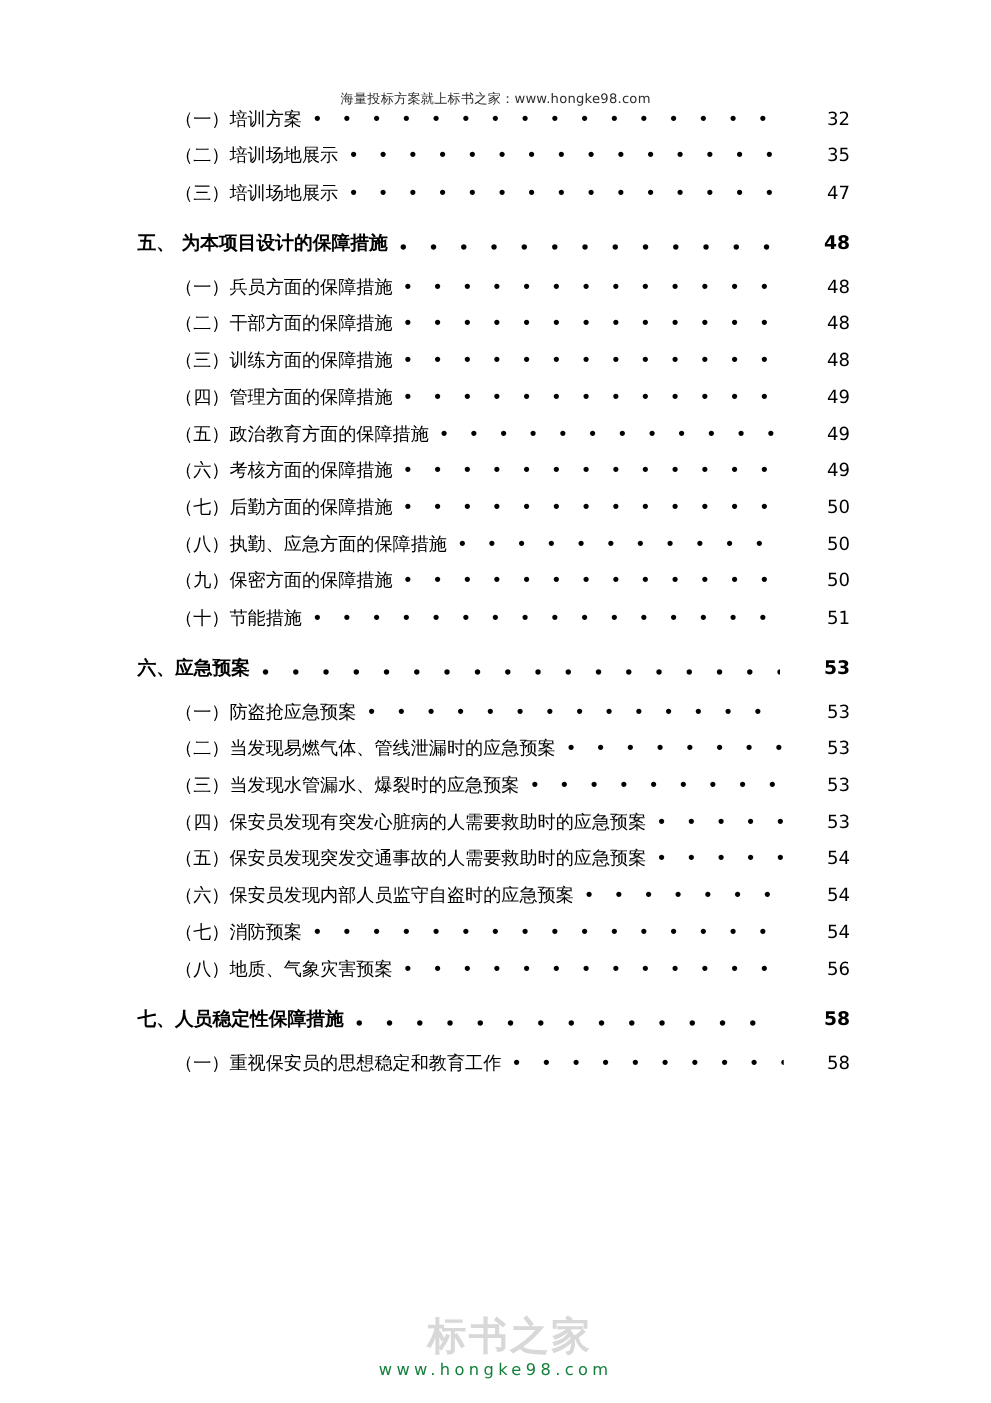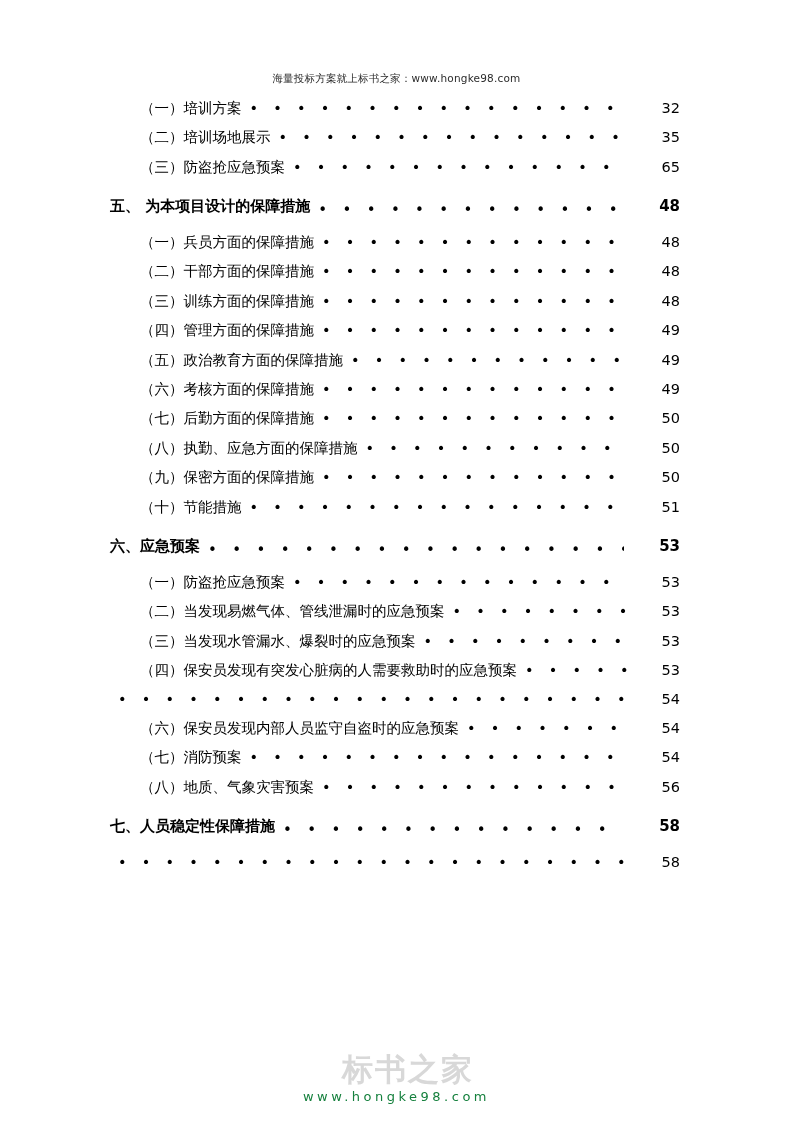--- a/index.html
+++ b/index.html
@@ -26,21 +26,21 @@
     top: 72px;
     left: 0;
     width: 793px;
     text-align: center;
     font-size: 10.5px;
     color: #2b2b2b;
     letter-spacing: 0.2px;
   }
   .toc {
     position: absolute;
-    top: 100px;
+    top: 88px;
     left: 110px;
     width: 570px;
   }
   .toc-row {
     display: flex;
     align-items: baseline;
     width: 100%;
     margin-bottom: 12.5px;
   }
   .toc-row.level1 {
@@ -121,23 +121,23 @@
         <span class="label">（一）培训方案</span>
         <span class="leader">• • • • • • • • • • • • • • • • • • • • • • • • • • • • • • • • • • • • • • • • • • • • • • • • • • • • • • • • • • • • • • • • • • • • •</span>
         <span class="page-num">32</span>
       </div>
       <div class="toc-row level2">
         <span class="label">（二）培训场地展示</span>
         <span class="leader">• • • • • • • • • • • • • • • • • • • • • • • • • • • • • • • • • • • • • • • • • • • • • • • • • • • • • • • • • • • • • • • • • • • • •</span>
         <span class="page-num">35</span>
       </div>
       <div class="toc-row level2">
-        <span class="label">（三）防盗抢应急预案</span>
-        <span class="leader">• • • • • • • • • • • • • • • • • • • • • • • • • • • • • • • • • • • • • • • • • • • • • • • • • • • • • • • • • • • • • • • • • • • • •</span>
-        <span class="page-num">65</span>
+        <span class="label">（三）培训场地展示</span>
+        <span class="leader">• • • • • • • • • • • • • • • • • • • • • • • • • • • • • • • • • • • • • • • • • • • • • • • • • • • • • • • • • • • • • • • • • • • • •</span>
+        <span class="page-num">47</span>
       </div>
       <div class="toc-row level1">
         <span class="label">五、 为本项目设计的保障措施</span>
         <span class="leader">• • • • • • • • • • • • • • • • • • • • • • • • • • • • • • • • • • • • • • • • • • • • • • • • • • • • • • • • • • • • • • • • • • • • •</span>
         <span class="page-num">48</span>
       </div>
       <div class="toc-row level2">
         <span class="label">（一）兵员方面的保障措施</span>
         <span class="leader">• • • • • • • • • • • • • • • • • • • • • • • • • • • • • • • • • • • • • • • • • • • • • • • • • • • • • • • • • • • • • • • • • • • • •</span>
         <span class="page-num">48</span>
@@ -206,20 +206,21 @@
         <span class="label">（三）当发现水管漏水、爆裂时的应急预案</span>
         <span class="leader">• • • • • • • • • • • • • • • • • • • • • • • • • • • • • • • • • • • • • • • • • • • • • • • • • • • • • • • • • • • • • • • • • • • • •</span>
         <span class="page-num">53</span>
       </div>
       <div class="toc-row level2">
         <span class="label">（四）保安员发现有突发心脏病的人需要救助时的应急预案</span>
         <span class="leader">• • • • • • • • • • • • • • • • • • • • • • • • • • • • • • • • • • • • • • • • • • • • • • • • • • • • • • • • • • • • • • • • • • • • •</span>
         <span class="page-num">53</span>
       </div>
       <div class="toc-row level2">
+        <span class="label">（五）保安员发现突发交通事故的人需要救助时的应急预案</span>
         <span class="leader">• • • • • • • • • • • • • • • • • • • • • • • • • • • • • • • • • • • • • • • • • • • • • • • • • • • • • • • • • • • • • • • • • • • • •</span>
         <span class="page-num">54</span>
       </div>
       <div class="toc-row level2">
         <span class="label">（六）保安员发现内部人员监守自盗时的应急预案</span>
         <span class="leader">• • • • • • • • • • • • • • • • • • • • • • • • • • • • • • • • • • • • • • • • • • • • • • • • • • • • • • • • • • • • • • • • • • • • •</span>
         <span class="page-num">54</span>
       </div>
       <div class="toc-row level2">
         <span class="label">（七）消防预案</span>
@@ -230,20 +231,21 @@
         <span class="label">（八）地质、气象灾害预案</span>
         <span class="leader">• • • • • • • • • • • • • • • • • • • • • • • • • • • • • • • • • • • • • • • • • • • • • • • • • • • • • • • • • • • • • • • • • • • • •</span>
         <span class="page-num">56</span>
       </div>
       <div class="toc-row level1">
         <span class="label">七、人员稳定性保障措施</span>
         <span class="leader">• • • • • • • • • • • • • • • • • • • • • • • • • • • • • • • • • • • • • • • • • • • • • • • • • • • • • • • • • • • • • • • • • • • • •</span>
         <span class="page-num">58</span>
       </div>
       <div class="toc-row level2">
+        <span class="label">（一）重视保安员的思想稳定和教育工作</span>
         <span class="leader">• • • • • • • • • • • • • • • • • • • • • • • • • • • • • • • • • • • • • • • • • • • • • • • • • • • • • • • • • • • • • • • • • • • • •</span>
         <span class="page-num">58</span>
       </div>
     </div>
 
   <div class="watermark">
     <div class="wm-main">标书之家</div>
     <div class="wm-sub">www.hongke98.com</div>
   </div>
 

